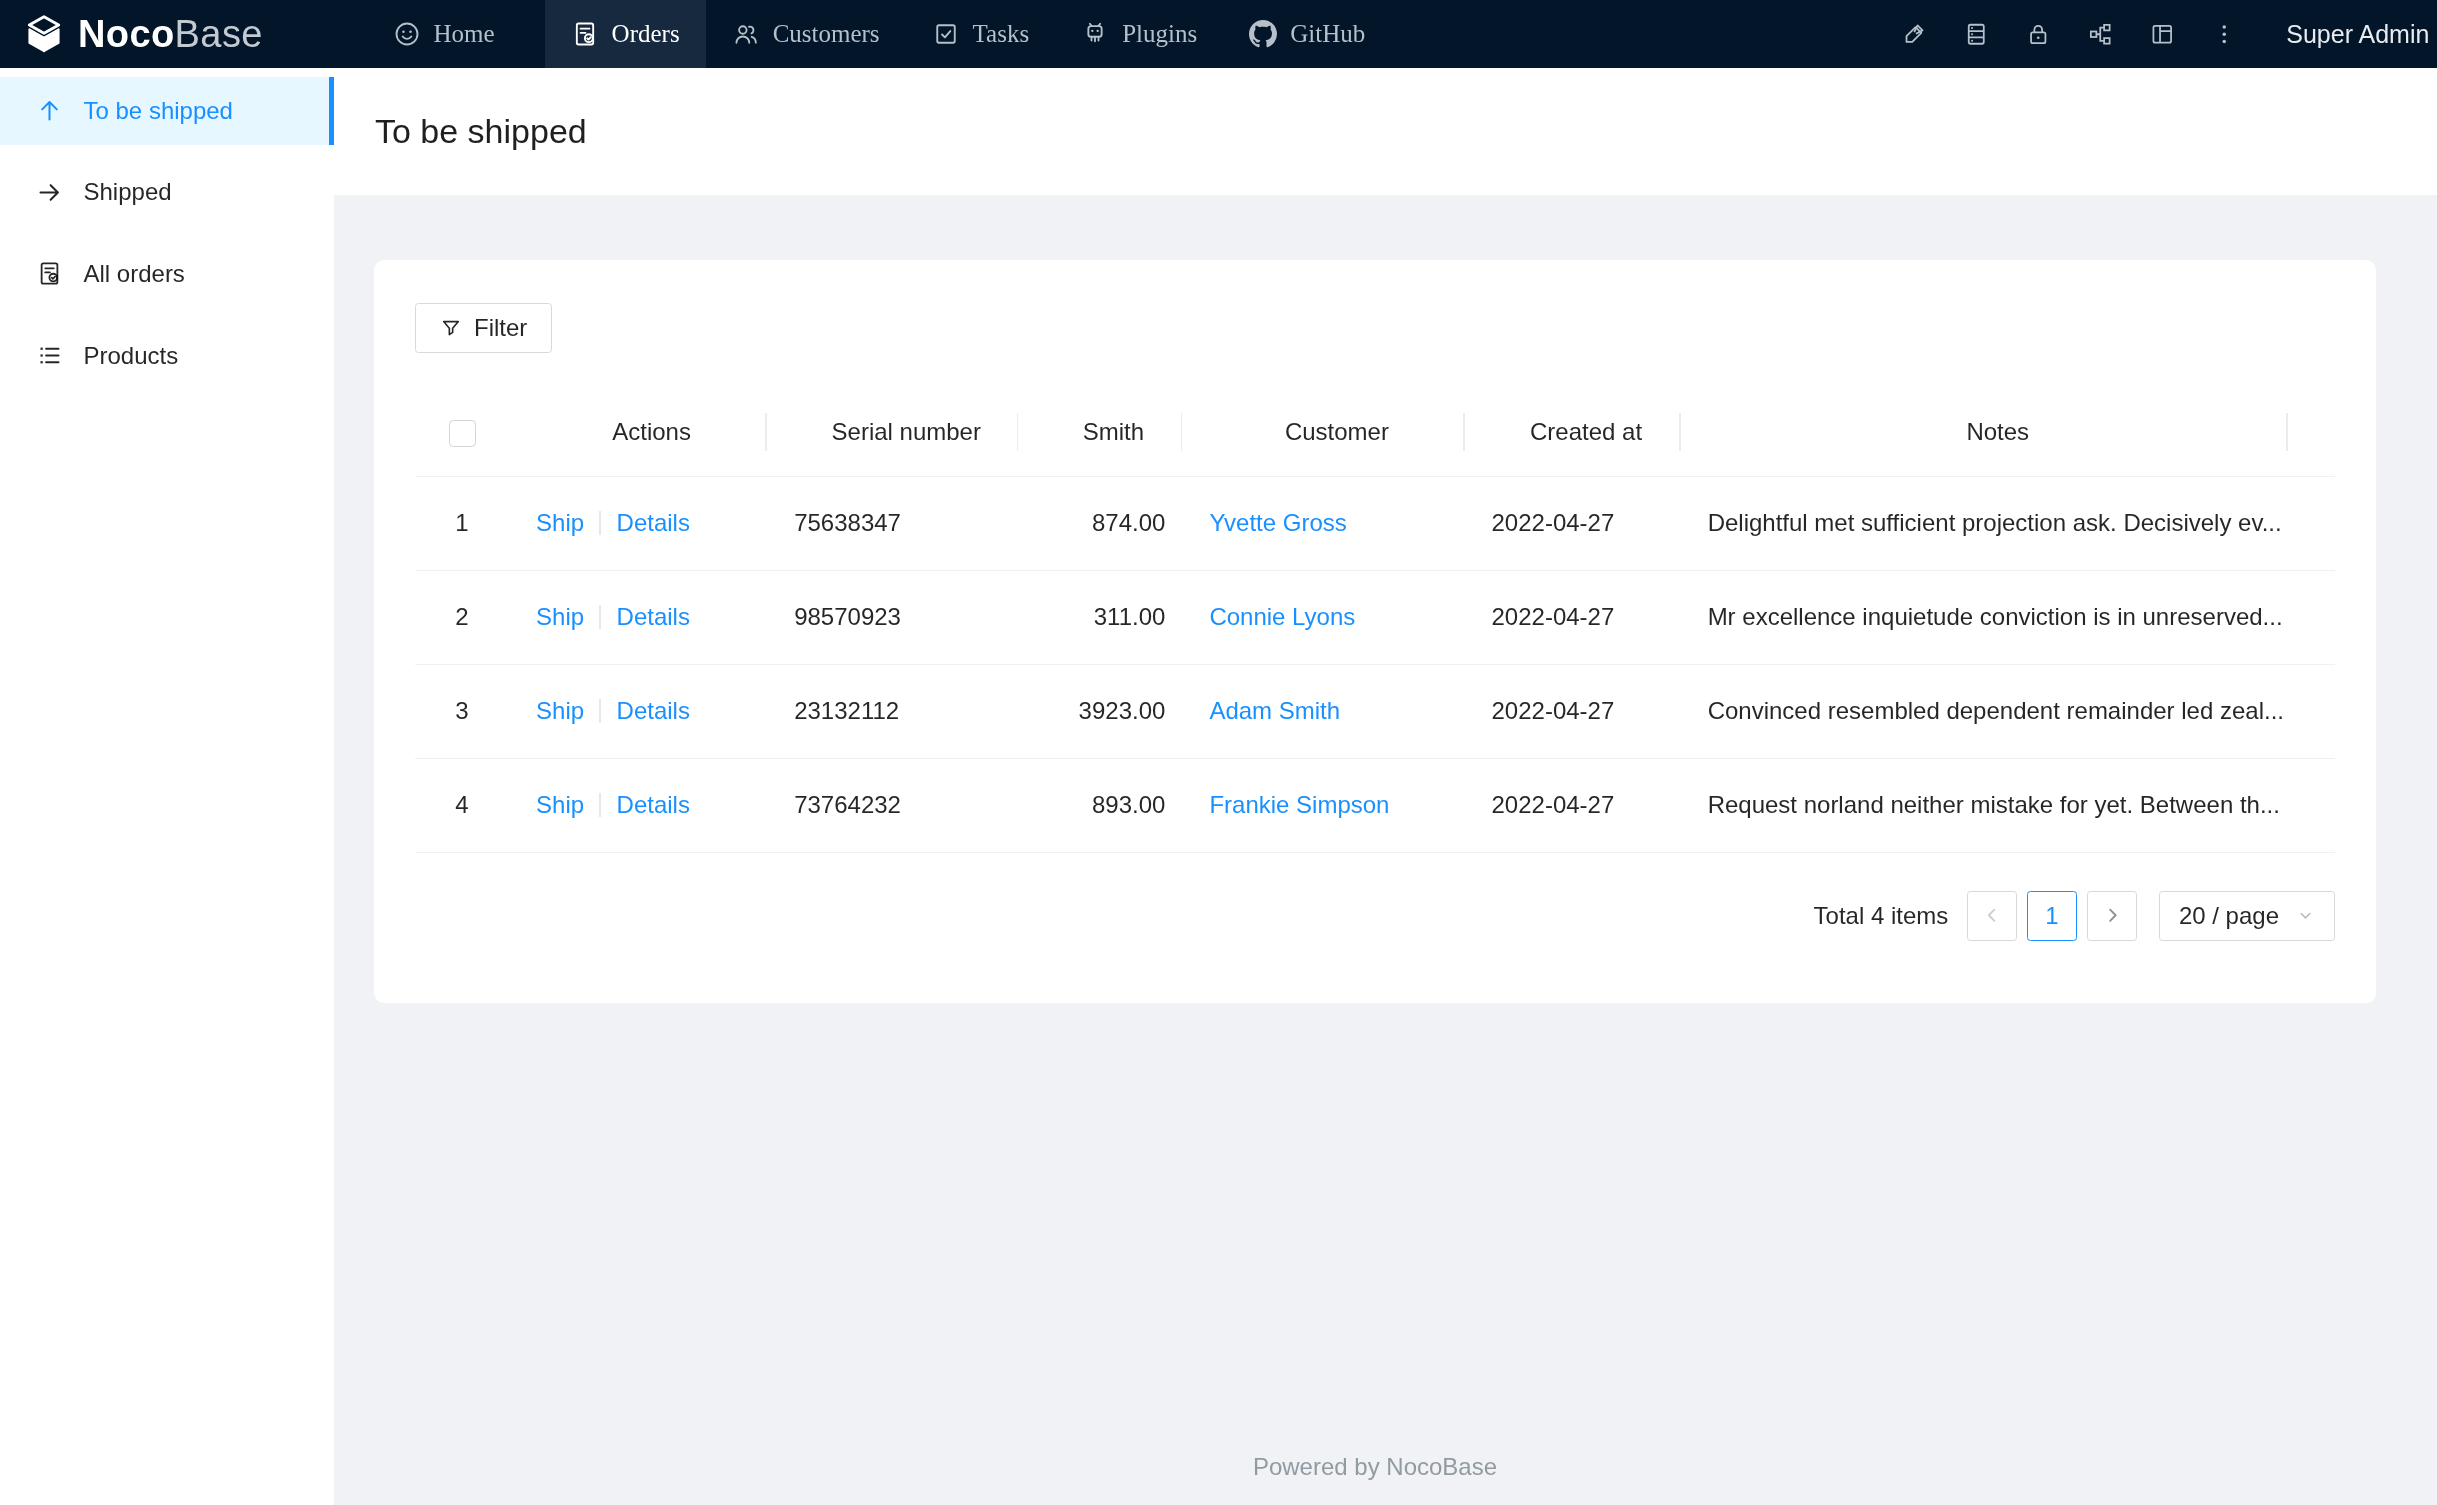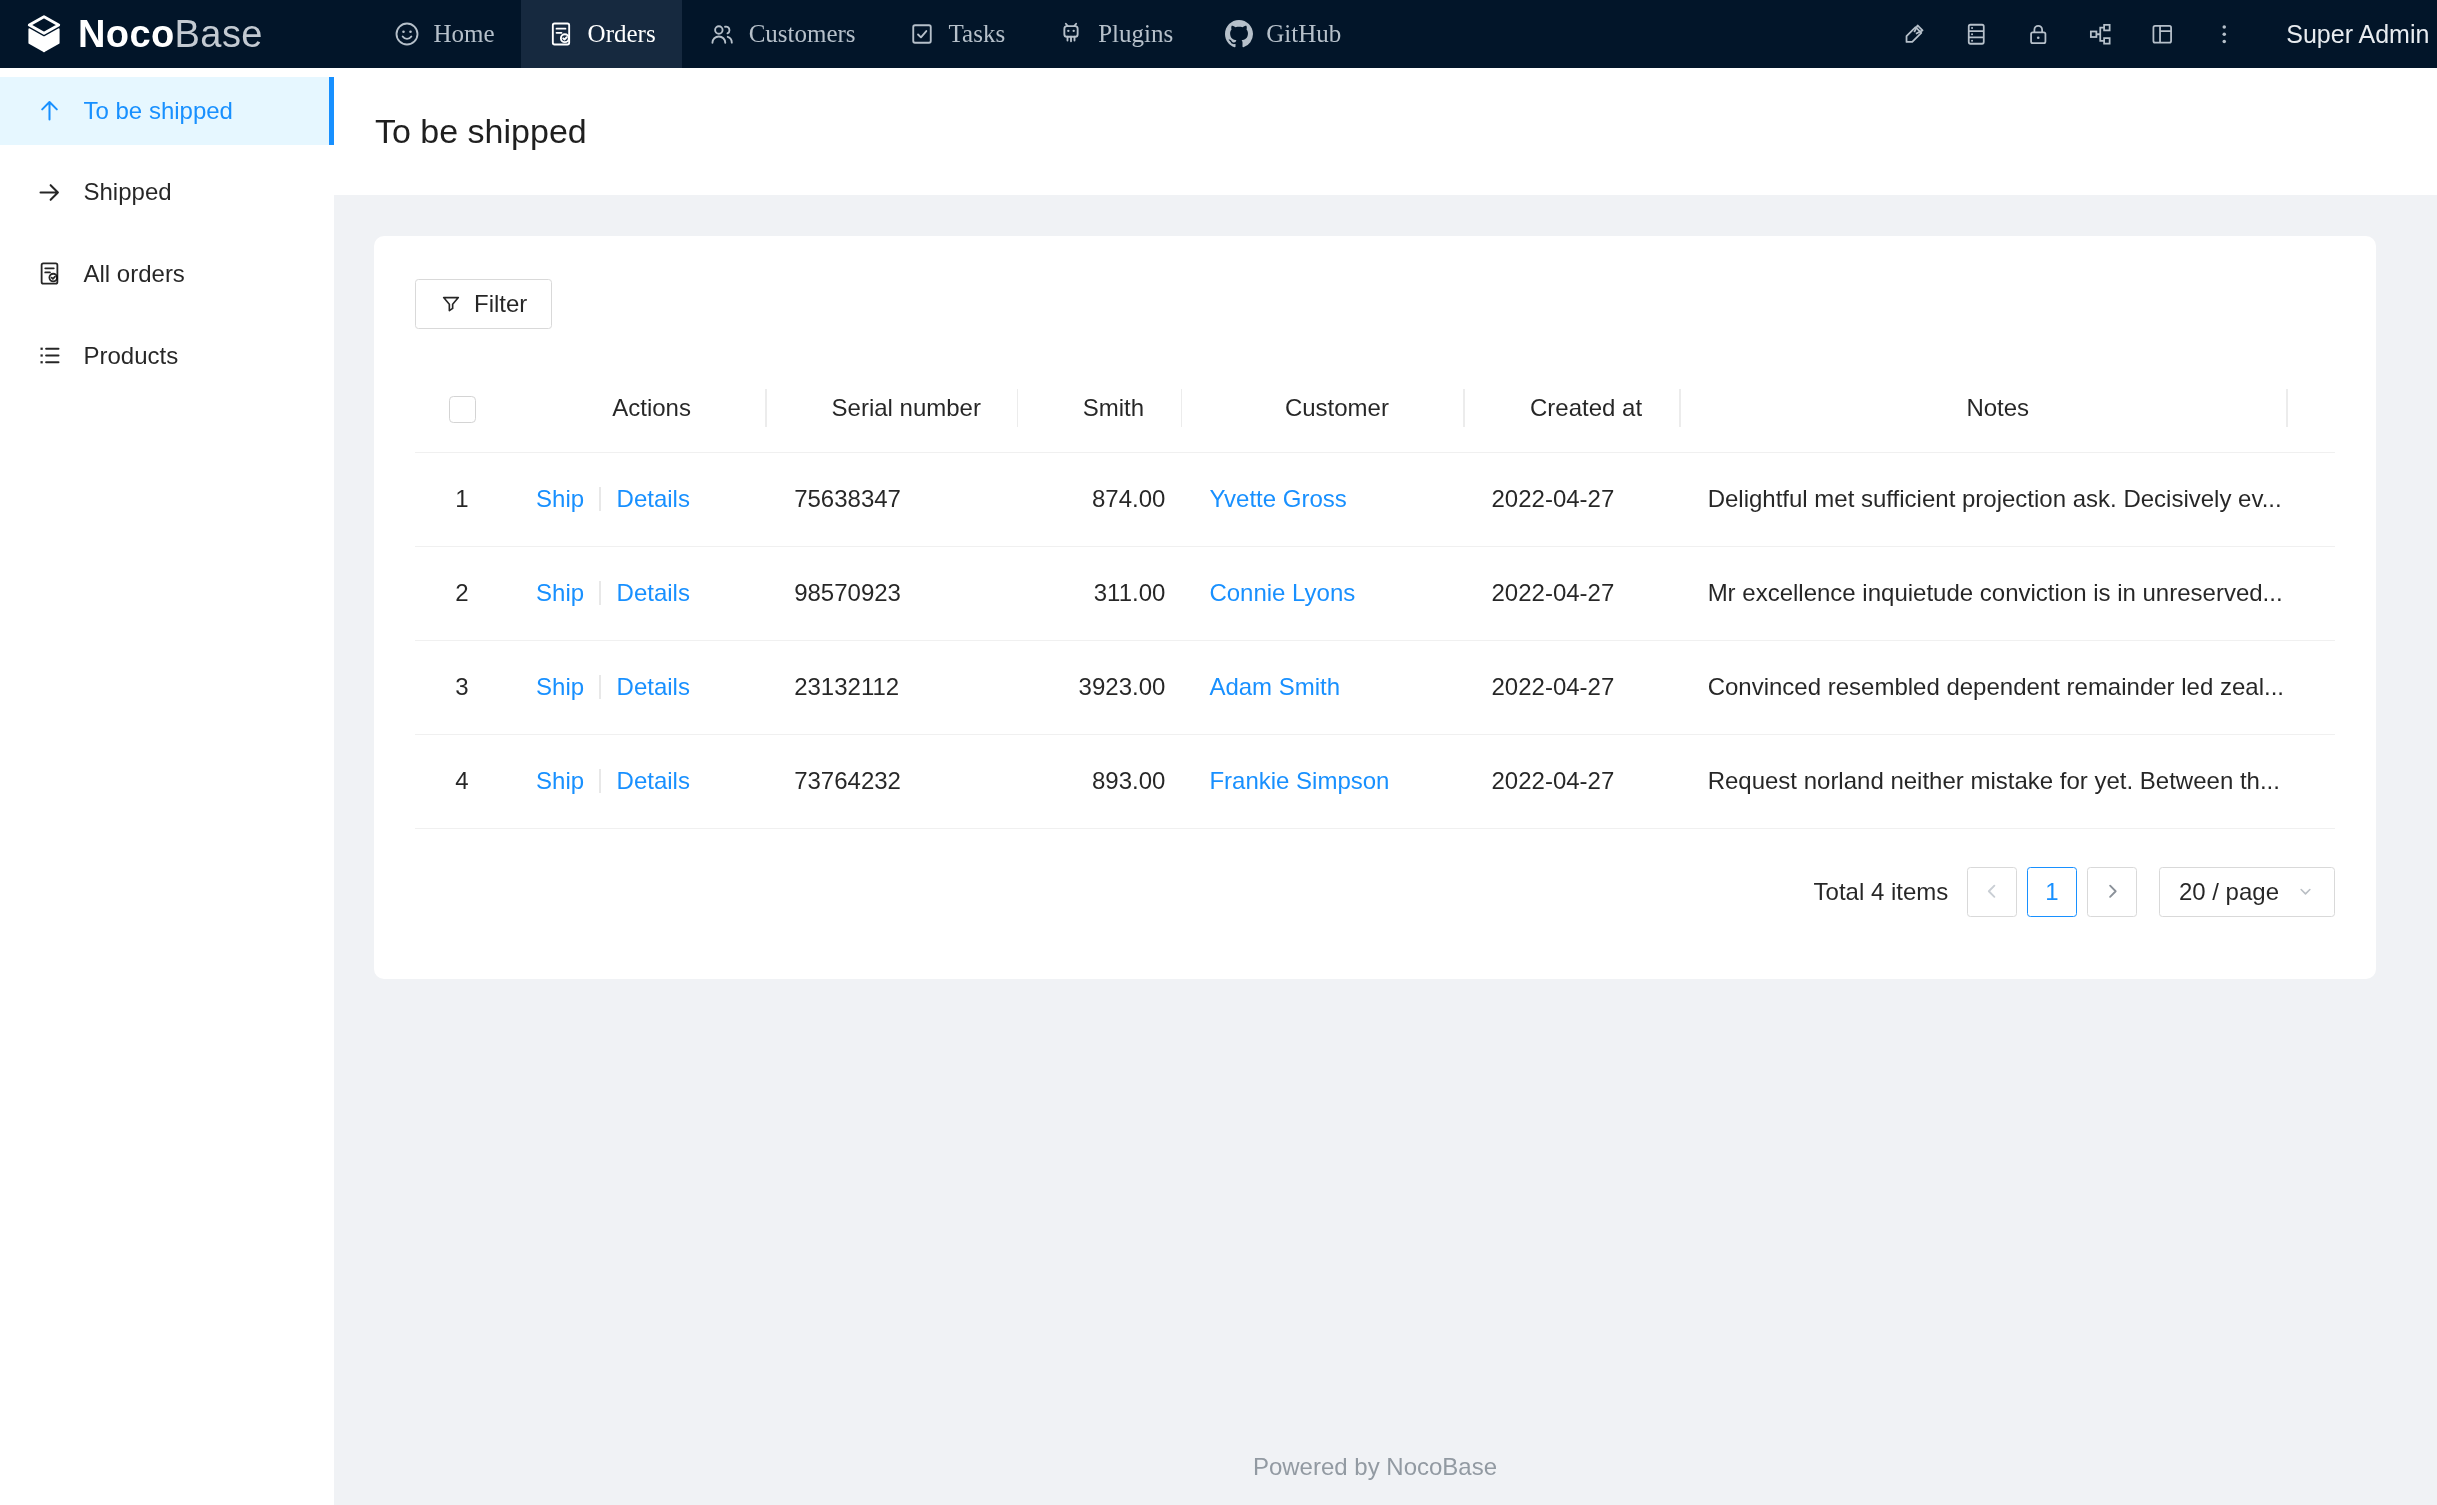--- a/index.html
+++ b/index.html
@@ -21,21 +21,21 @@
   .brand svg { width: 44px; height: 44px; margin-right: 12px; flex: none; }
   .brand-text { font-size: 38px; letter-spacing: 0.4px; white-space: nowrap; }
   .brand-bold { color: #ffffff; font-weight: 700; }
   .brand-light { color: #c3cad2; font-weight: 300; }
   .nav-menu { display: flex; align-items: stretch; margin-left: 32.5px; }
   .nav-item {
     display: flex; align-items: center; gap: 13px; padding: 0 26px;
     font-size: 25px; cursor: pointer; white-space: nowrap; font-family: Liberation Serif, serif;
   }
   .nav-item svg { width: 28px; height: 28px; }
-  .nav-item.active { background: #16293f; color: #ffffff; }
+  .nav-item.active { background: #16293f; color: #ffffff; margin-left: 24px; }
   .nav-tools { margin-left: auto; display: flex; align-items: center; }
   .tool-btn { width: 62px; height: 68px; display: flex; align-items: center; justify-content: center; cursor: pointer; }
   .tool-btn svg { width: 26.5px; height: 26.5px; }
   .nav-user { color: #e8ecf0; font-size: 25px; padding: 0 8.6px 0 31px; display: flex; align-items: center; cursor: pointer; white-space: nowrap; }
 
   
   .sidebar { grid-column: 1; grid-row: 2; background: #ffffff; padding-top: 8.6px; }
   .side-item {
     height: 68px; margin-bottom: 13.7px; display: flex; align-items: center;
     padding-left: 36px; gap: 20.5px; font-size: 24px; color: rgba(0,0,0,0.85);
@@ -43,21 +43,21 @@
   }
   .side-item svg { width: 27px; height: 27px; flex: none; }
   .side-item.active { background: #e6f7ff; color: #1890ff; }
   .side-item.active::after { content: ""; position: absolute; right: 0; top: 0; bottom: 0; width: 5.1px; background: #1890ff; }
 
   
   .main { grid-column: 2; grid-row: 2; display: flex; flex-direction: column; background: #f0f2f5; overflow: hidden; }
   .page-header { background: #ffffff; height: 127px; flex: none; display: flex; align-items: center; padding: 0 41px; }
   .page-title { font-size: 34px; font-weight: 500; color: rgba(0,0,0,0.88); }
   .content { flex: 1; display: flex; flex-direction: column; padding: 41px 62px 0 40px; overflow: hidden; }
-  .card { background: #ffffff; border-radius: 10px; padding: 43px 41px 62px 41px; flex: none; }
+  .card { background: #ffffff; border-radius: 10px; padding: 43px 41px 62px 41px; flex: none; margin-top: 24px; }
 
   
   .filter-btn {
     display: inline-flex; align-items: center; gap: 12px; height: 50px; padding: 0 24px;
     background: #fff; border: 1.7px solid #d9d9d9; border-radius: 3.4px; font-size: 24px;
     color: rgba(0,0,0,0.85); cursor: pointer; margin-bottom: 36px;
   }
   .filter-btn svg { width: 22px; height: 22px; }
 
   

